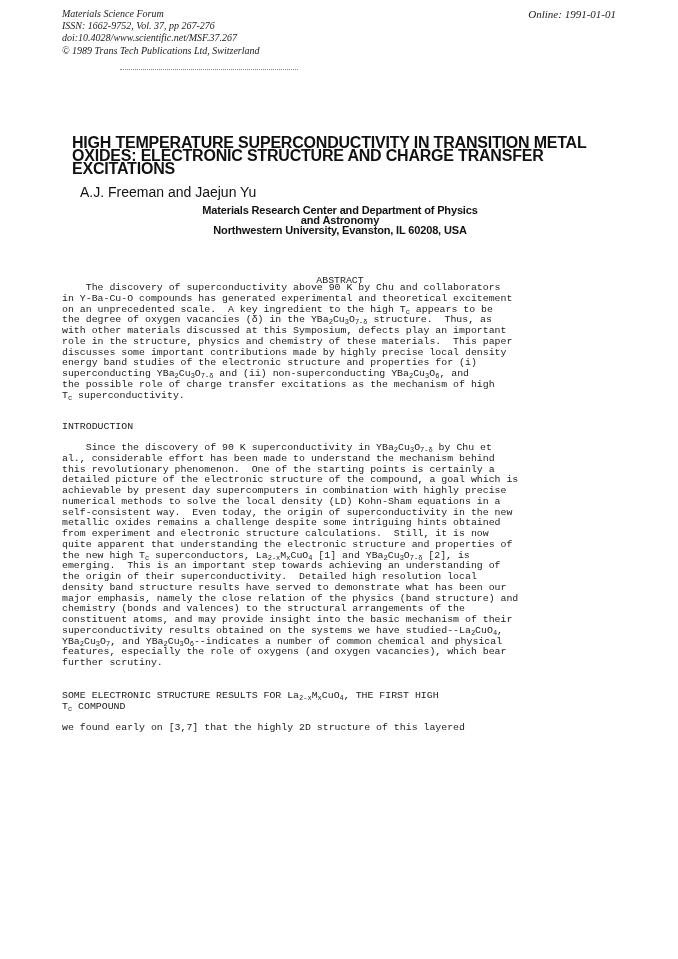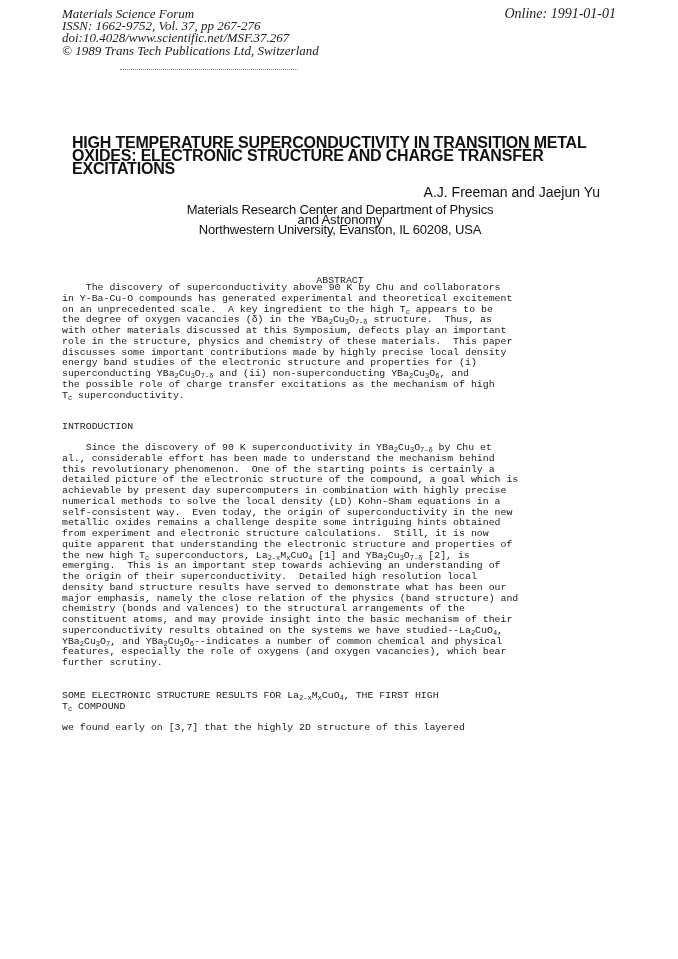--- a/index.html
+++ b/index.html
@@ -1,23 +1,23 @@
 <!DOCTYPE html>
 <html><head>
 <meta charset="utf-8">
 <style>
   html, body { margin: 0; padding: 0; background: #ffffff; }
   body { width: 678px; height: 959px; position: relative; overflow: hidden; color: #111; }
-  .hdr { position: absolute; left: 62px; top: 8px; font-family: "Liberation Serif", serif; font-style: italic; font-size: 13px; line-height: 12.2px; color: #222; }
+  .hdr { position: absolute; left: 62px; top: 8px; font-family: "Liberation Serif", serif; font-style: italic; font-size: 10px; line-height: 12.2px; color: #222; }
   .hdr div { white-space: nowrap; }
-  .online { position: absolute; right: 62px; top: 8px; font-family: "Liberation Serif", serif; font-style: italic; font-size: 14px; line-height: 12.2px; color: #222; }
+  .online { position: absolute; right: 62px; top: 8px; font-family: "Liberation Serif", serif; font-style: italic; font-size: 11px; line-height: 12.2px; color: #222; }
   .rule { position: absolute; left: 120px; top: 69px; width: 178px; height: 0; border-top: 1px dotted #888; }
   .title { position: absolute; left: 72px; width: 520px; top: 136px; text-align: left; font-family: "Liberation Sans", sans-serif; font-weight: bold; font-size: 16px; line-height: 13.2px; letter-spacing: -0.2px; }
-  .authors { position: absolute; left: 80px; width: 520px; top: 184px; text-align: right; font-family: "Liberation Sans", sans-serif; font-size: 14px; line-height: 16px; }
-  .affil { position: absolute; left: 80px; width: 520px; top: 205px; text-align: center; font-family: "Liberation Sans", sans-serif; font-size: 13px; line-height: 10.2px; font-weight: normal; letter-spacing: -0.15px; }
+  .authors { position: absolute; left: 80px; width: 520px; top: 184px; text-align: left; font-family: "Liberation Sans", sans-serif; font-size: 14px; line-height: 16px; }
+  .affil { position: absolute; left: 80px; width: 520px; top: 205px; text-align: center; font-family: "Liberation Sans", sans-serif; font-size: 11px; line-height: 10.2px; font-weight: bold; letter-spacing: -0.15px; }
   .mono { font-family: "Liberation Mono", monospace; font-size: 9.9px; line-height: 10.75px; white-space: pre; color: #1a1a1a; }
   .abs-head { position: absolute; left: 62px; width: 556px; top: 276px; text-align: center; }
   .block { position: absolute; left: 62px; }
   .line { display: block; height: 10.75px; }
   sub { font-size: 7px; vertical-align: -2px; line-height: 0; }
   .sechead { position: absolute; left: 62px; }
 </style>
 </head>
 <body>
 

